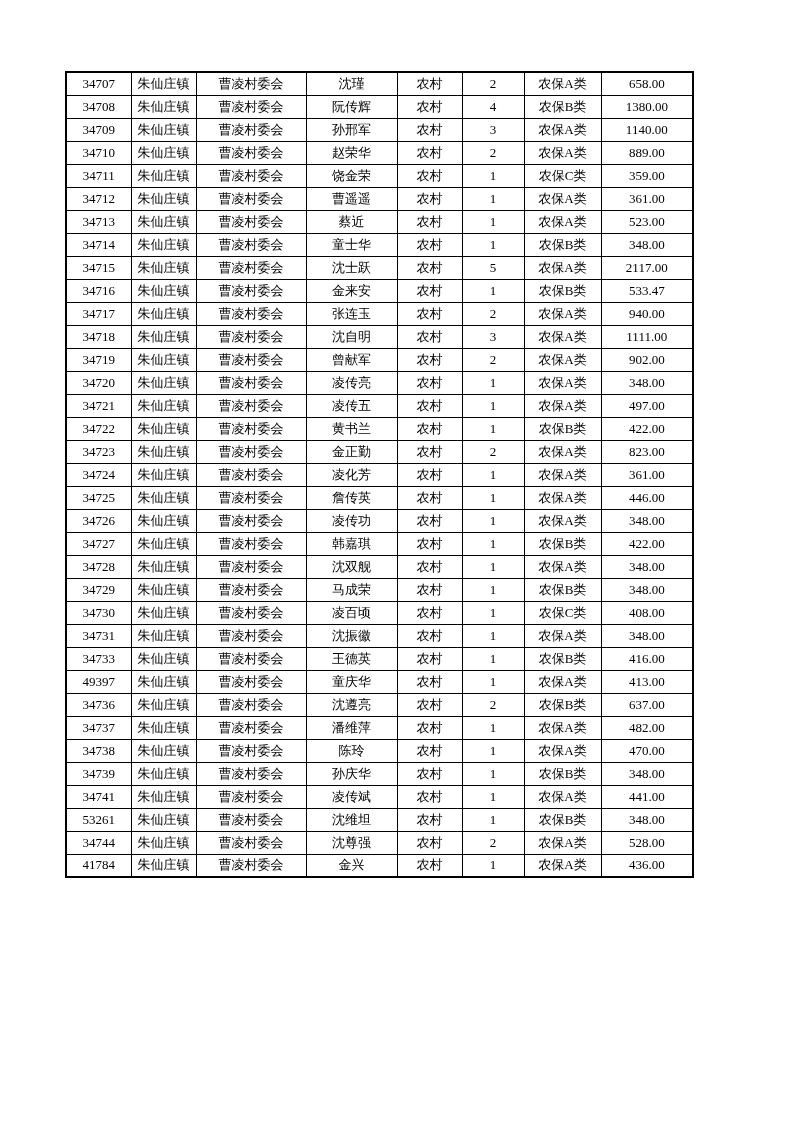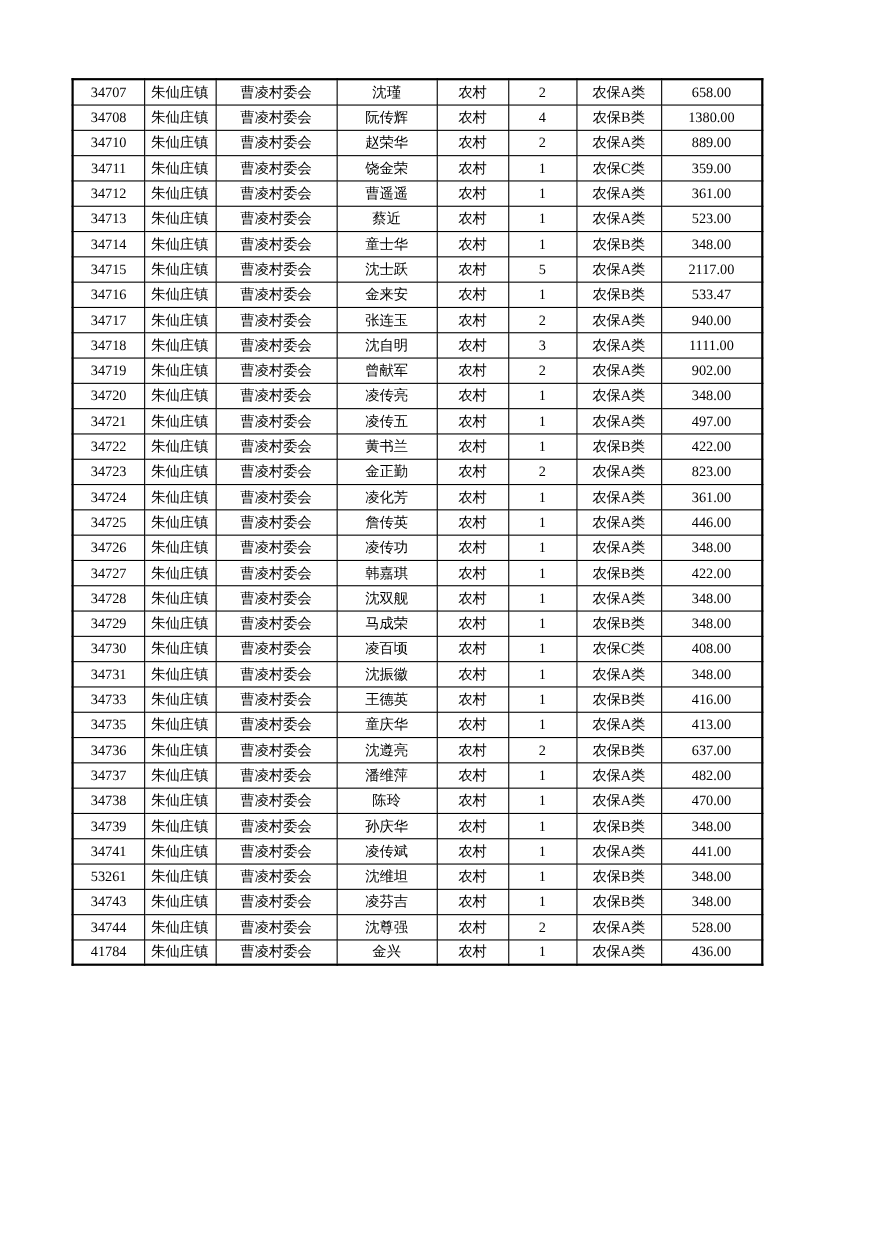--- a/index.html
+++ b/index.html
@@ -77,20 +77,30 @@
           <td>34708</td>
           <td>朱仙庄镇</td>
           <td>曹凌村委会</td>
           <td>阮传辉</td>
           <td>农村</td>
           <td>4</td>
           <td>农保B类</td>
           <td>1380.00</td>
         </tr>
         <tr>
+          <td>34709</td>
+          <td>朱仙庄镇</td>
+          <td>曹凌村委会</td>
+          <td>孙邢军</td>
+          <td>农村</td>
+          <td>3</td>
+          <td>农保A类</td>
+          <td>1140.00</td>
+        </tr>
+        <tr>
           <td>34710</td>
           <td>朱仙庄镇</td>
           <td>曹凌村委会</td>
           <td>赵荣华</td>
           <td>农村</td>
           <td>2</td>
           <td>农保A类</td>
           <td>889.00</td>
         </tr>
         <tr>
@@ -307,21 +317,21 @@
           <td>34733</td>
           <td>朱仙庄镇</td>
           <td>曹凌村委会</td>
           <td>王德英</td>
           <td>农村</td>
           <td>1</td>
           <td>农保B类</td>
           <td>416.00</td>
         </tr>
         <tr>
-          <td>34735</td>
+          <td>49397</td>
           <td>朱仙庄镇</td>
           <td>曹凌村委会</td>
           <td>童庆华</td>
           <td>农村</td>
           <td>1</td>
           <td>农保A类</td>
           <td>413.00</td>
         </tr>
         <tr>
           <td>34736</td>
@@ -371,30 +381,20 @@
           <td>农村</td>
           <td>1</td>
           <td>农保A类</td>
           <td>441.00</td>
         </tr>
         <tr>
           <td>53261</td>
           <td>朱仙庄镇</td>
           <td>曹凌村委会</td>
           <td>沈维坦</td>
-          <td>农村</td>
-          <td>1</td>
-          <td>农保B类</td>
-          <td>348.00</td>
-        </tr>
-        <tr>
-          <td>34743</td>
-          <td>朱仙庄镇</td>
-          <td>曹凌村委会</td>
-          <td>凌芬吉</td>
           <td>农村</td>
           <td>1</td>
           <td>农保B类</td>
           <td>348.00</td>
         </tr>
         <tr>
           <td>34744</td>
           <td>朱仙庄镇</td>
           <td>曹凌村委会</td>
           <td>沈尊强</td>

